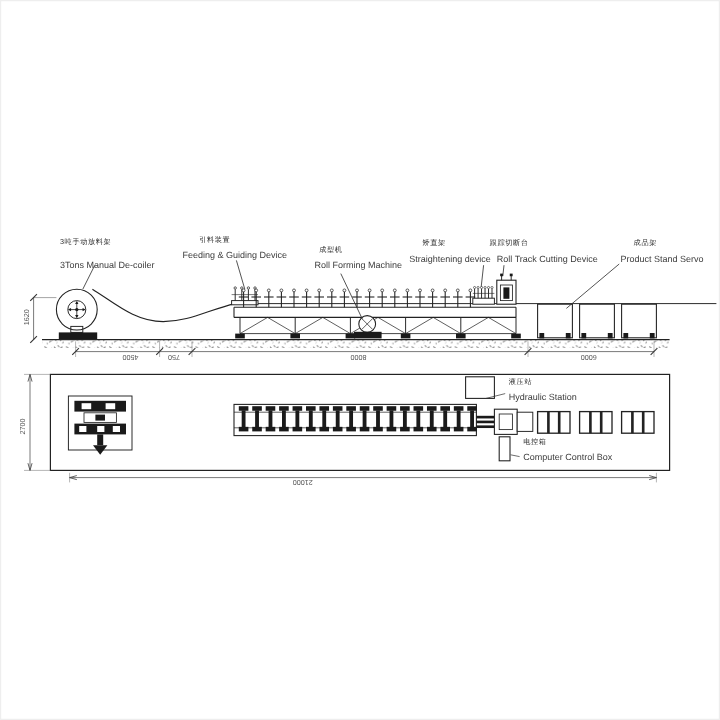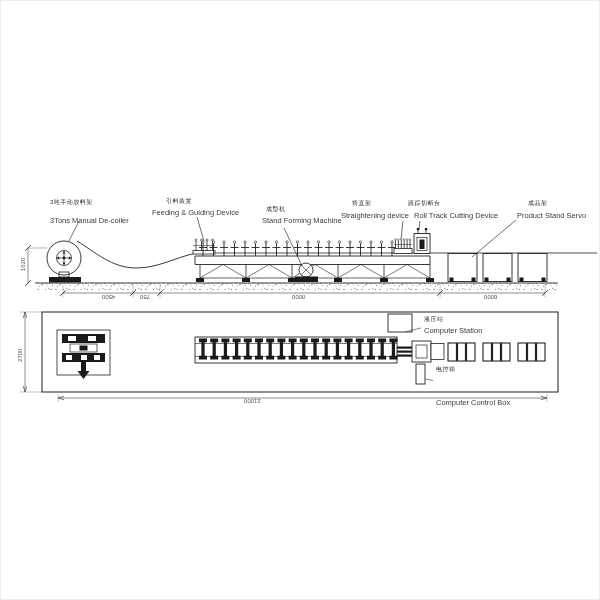--- a/index.html
+++ b/index.html
@@ -328,35 +328,35 @@
         <line x1="547" y1="398" x2="541" y2="396.3" stroke="#444" stroke-width="0.7"></line>
         <line x1="547" y1="398" x2="541" y2="399.7" stroke="#444" stroke-width="0.7"></line>
       </g>
   </svg>
 
   <div class="lbl zh" style="left:50px;top:199px">3吨手动放料架</div>
   <div class="lbl en" style="left:50px;top:217px">3Tons Manual De-coiler</div>
   <div class="lbl zh" style="left:166px;top:198px">引料装置</div>
   <div class="lbl en" style="left:152px;top:209px">Feeding &amp; Guiding Device</div>
   <div class="lbl zh" style="left:266px;top:206px">成型机</div>
-  <div class="lbl en" style="left:262px;top:217px">Stand Forming Machine</div>
+  <div class="lbl en" style="left:262px;top:217px">Roll Forming Machine</div>
   <div class="lbl zh" style="left:352px;top:200px">矫直架</div>
   <div class="lbl zh" style="left:408px;top:200px">跟踪切断台</div>
   <div class="lbl en" style="left:341px;top:212px">Straightening device</div>
   <div class="lbl en" style="left:414px;top:212px">Roll Track Cutting Device</div>
   <div class="lbl zh" style="left:528px;top:200px">成品架</div>
   <div class="lbl en" style="left:517px;top:212px">Product Stand Servo</div>
 
   <div class="lbl dim rot180" style="left:102px;top:294px">4500</div>
   <div class="lbl dim rot180" style="left:140px;top:294px">750</div>
   <div class="lbl dim rot180" style="left:292px;top:294px">8000</div>
   <div class="lbl dim rot180" style="left:484px;top:294px">6000</div>
   <div class="lbl dim rotL" style="left:20px;top:271px">1620</div>
 
   <div class="lbl zh" style="left:424px;top:316px">液压站</div>
-  <div class="lbl en" style="left:424px;top:327px">Computer Station</div>
+  <div class="lbl en" style="left:424px;top:327px">Hydraulic Station</div>
   <div class="lbl zh" style="left:436px;top:366px">电控箱</div>
-  <div class="lbl en" style="left:436px;top:399px">Computer Control Box</div>
+  <div class="lbl en" style="left:436px;top:377px">Computer Control Box</div>
 
   <div class="lbl dim rotL" style="left:17px;top:362px">2700</div>
   <div class="lbl dim rot180" style="left:244px;top:398px">21000</div>
 
 </div>
 
 </body></html>

